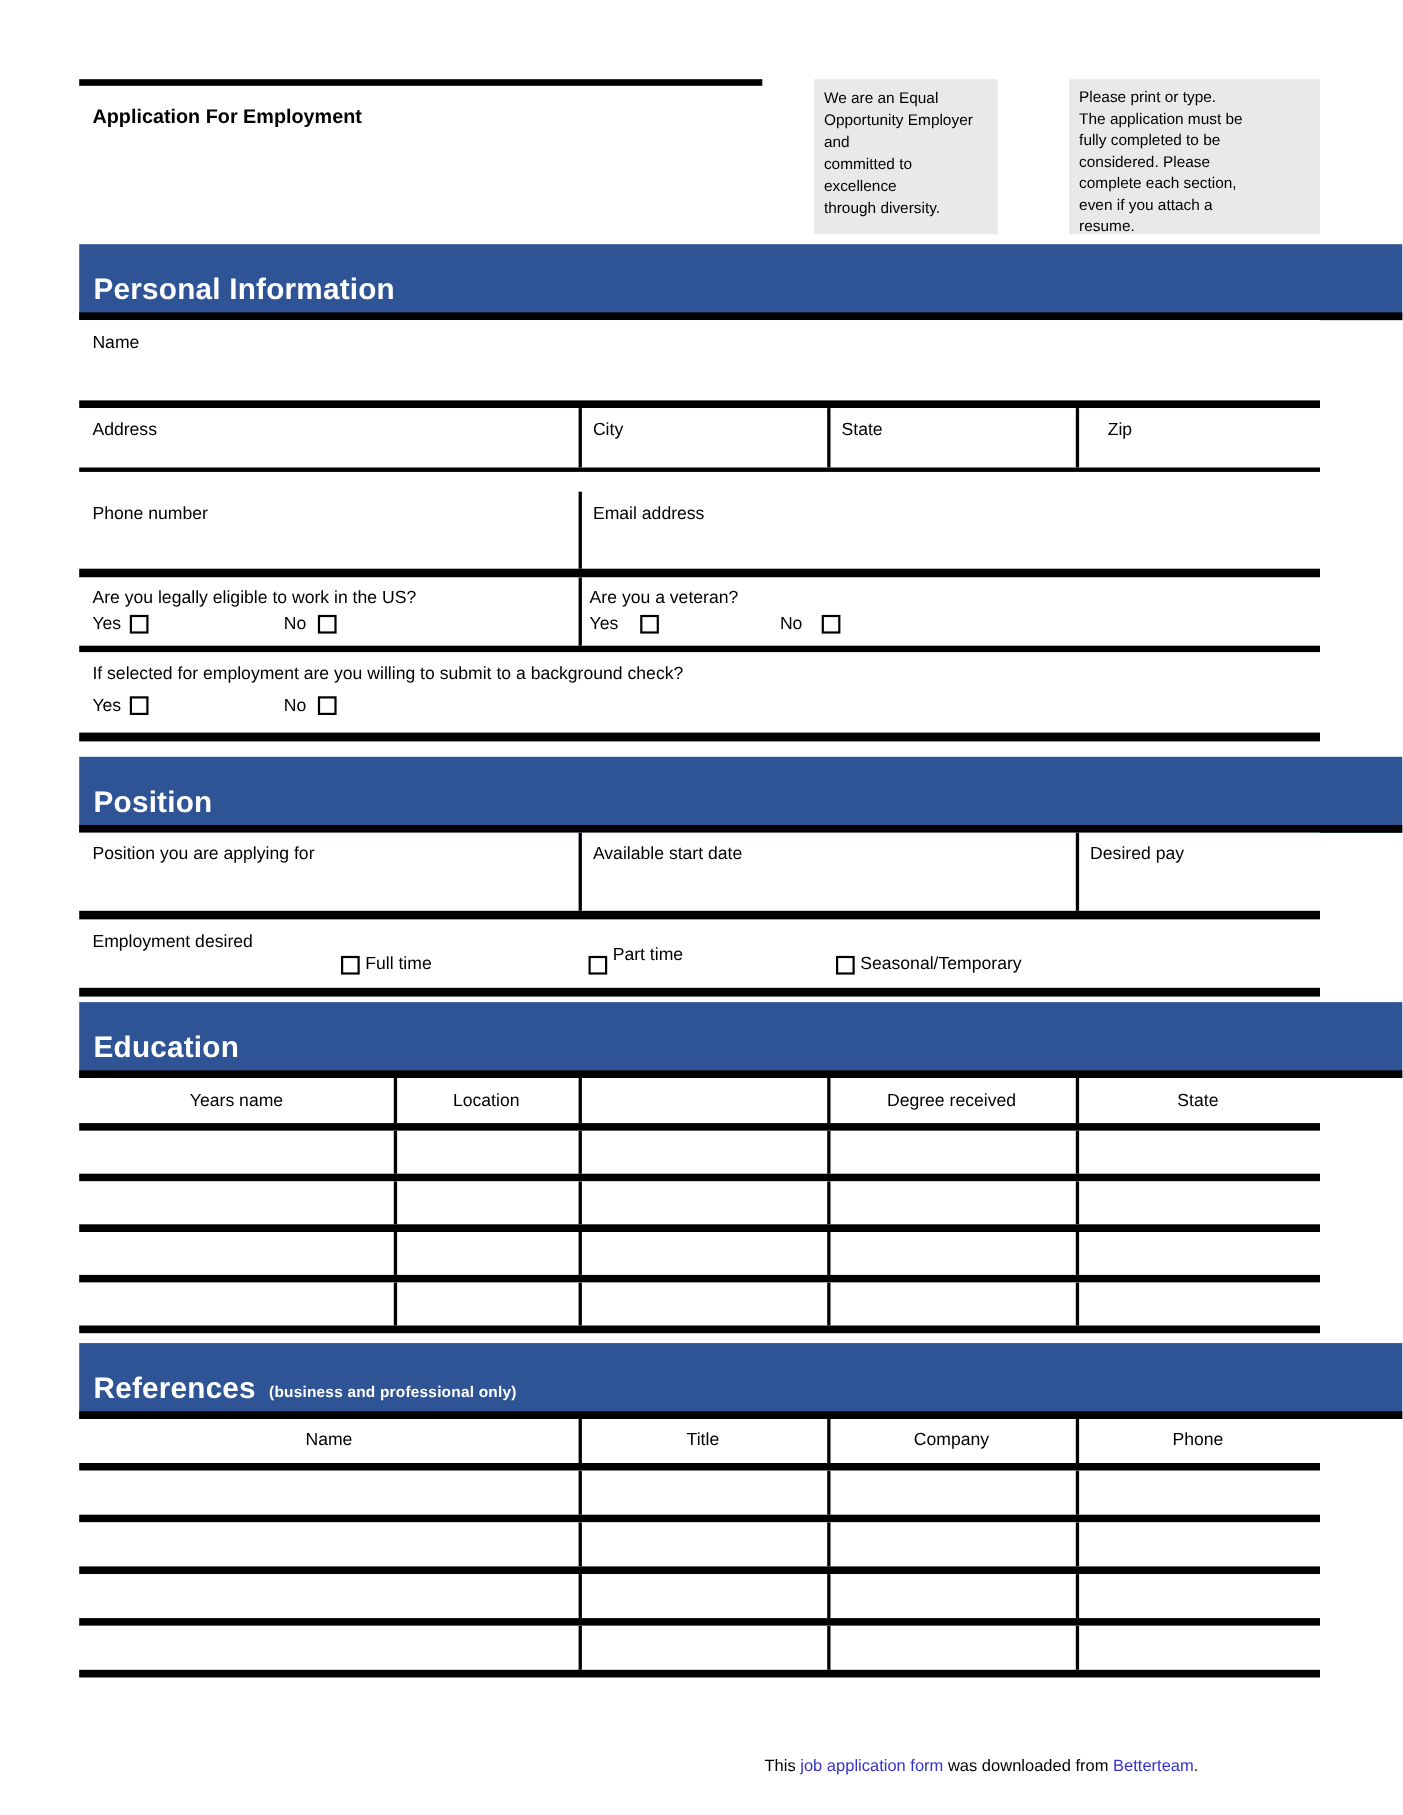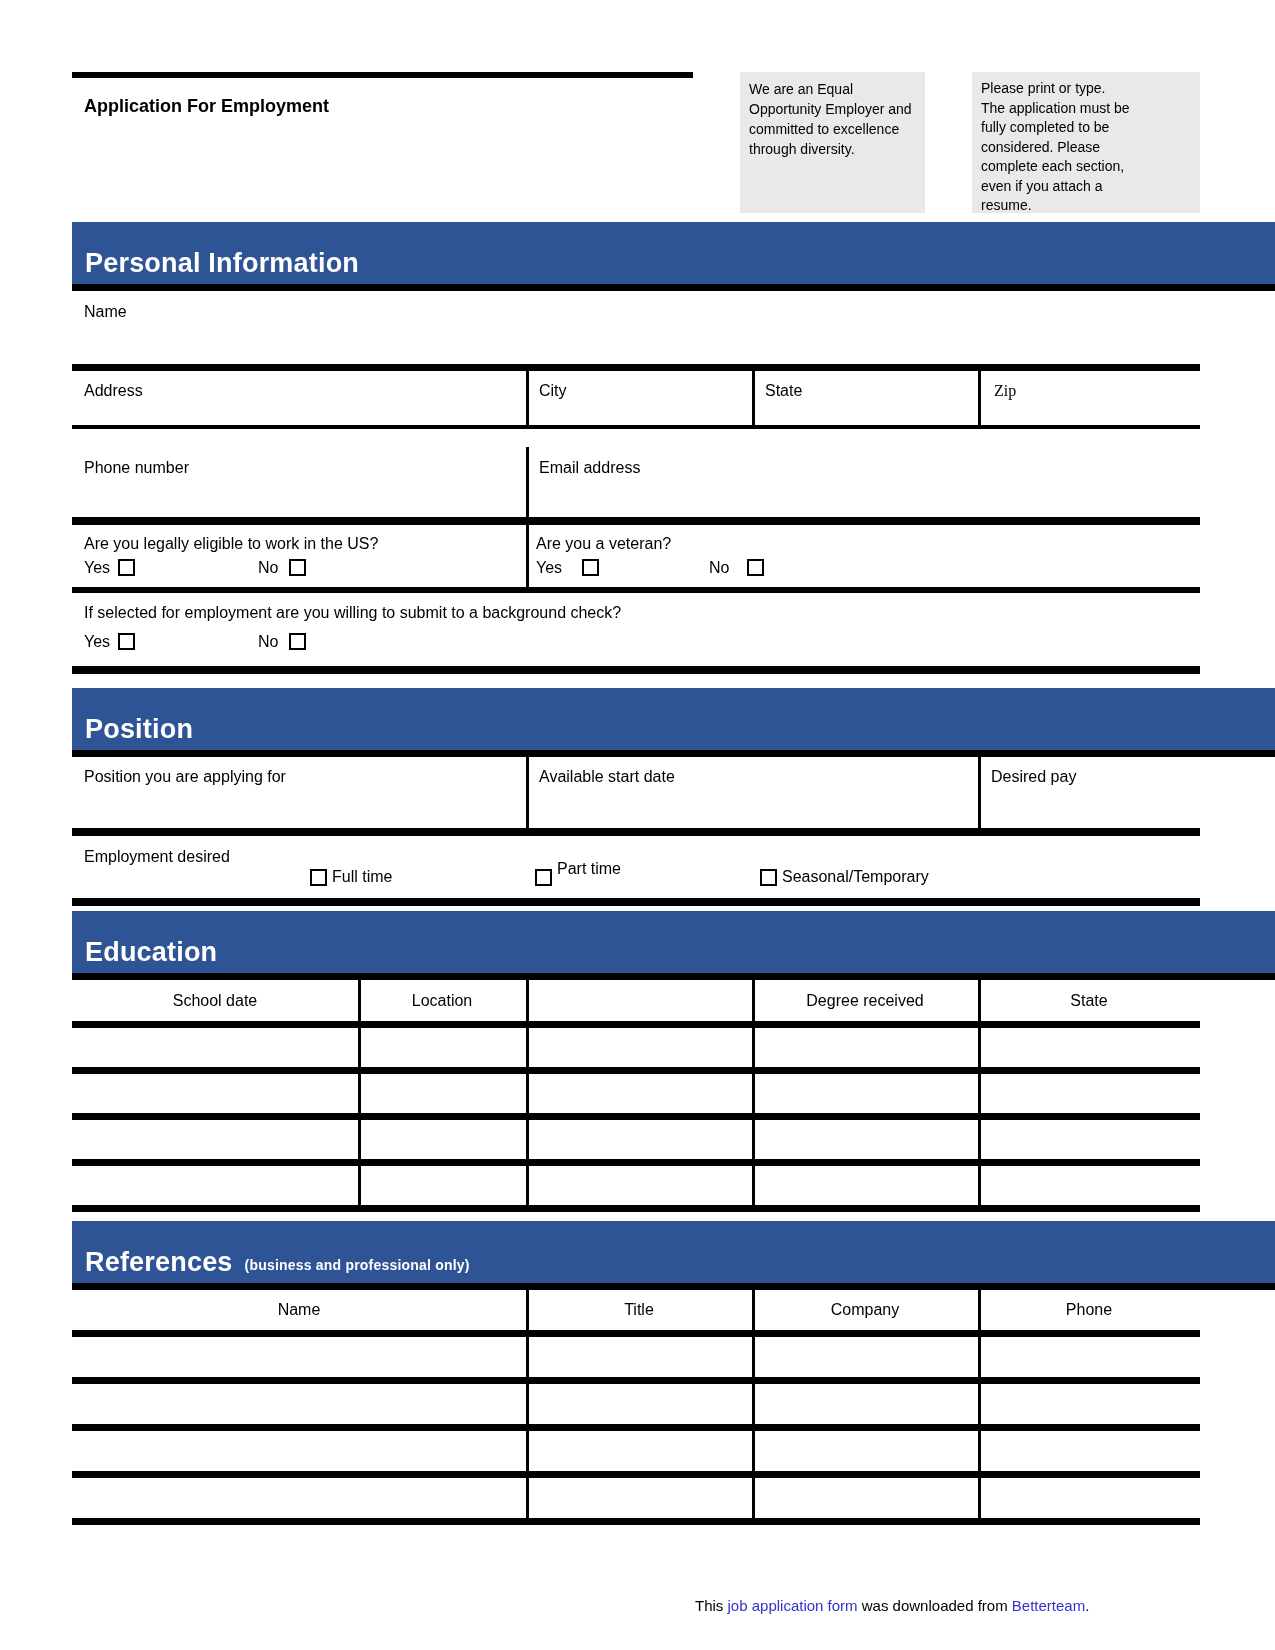--- a/index.html
+++ b/index.html
@@ -30,21 +30,21 @@
   .footer a{color:var(--link);text-decoration:none;cursor:pointer;}
 </style>
 </head>
 <body>
 
 <div id="page">
 
   <div class="rule" style="left:72px;top:72px;width:621px;height:6px;"></div>
   <div class="doc-title">Application For Employment</div>
 
-  <div class="notice" style="left:740px;top:72px;width:185px;height:141px;line-height:20px;">
+  <div class="notice" style="left:740px;top:72px;width:167px;height:141px;line-height:20px;">
     <div>We are an Equal</div>
     <div>Opportunity Employer and</div>
     <div>committed to excellence</div>
     <div>through diversity.</div>
   </div>
   <div class="notice" style="left:972px;top:72px;width:228px;height:141px;">
     <div>Please print or type.</div>
     <div>The application must be</div>
     <div>fully completed to be</div>
     <div>considered. Please</div>
@@ -63,21 +63,21 @@
 
   <div class="frow" style="top:371px;height:58px;border-bottom-width:4px;">
     <span class="lbl" style="left:12px;top:11px;">Address</span>
     <div class="cell" style="left:680px;width:226px;">
       <span class="lbl" style="left:10px;top:11px;">State</span>
     </div>
     <div class="cell" style="left:454px;width:226px;">
       <span class="lbl" style="left:10px;top:11px;">City</span>
     </div>
     <div class="cell" style="left:906px;width:222px;">
-      <span class="lbl" style="left:13px;top:11px;font-family:Liberation Serif, serif;">Zip</span>
+      <span class="lbl" style="left:26px;top:11px;">Zip</span>
     </div>
   </div>
 
   <div class="frow" style="top:447px;height:78px;border-bottom-width:8px;">
     <span class="lbl" style="left:12px;top:12px;">Phone number</span>
     <div class="cell" style="left:454px;width:674px;">
       <span class="lbl" style="left:10px;top:12px;">Email address</span>
     </div>
   </div>
 
@@ -126,21 +126,21 @@
     <span class="lbl" style="left:485px;top:24px;">Part time</span>
     <span class="cb" style="left:688px;top:33px;"></span>
     <span class="lbl" style="left:710px;top:32px;">Seasonal/Temporary</span>
   </div>
 
   <div class="bar" style="top:911px;height:69px;">
     <span>Education</span>
   </div>
 
   <div class="frow" style="top:980px;height:48px;">
-    <div class="hcell" style="left:0;width:286px;">School date</div>
+    <div class="hcell" style="left:0;width:286px;">Years name</div>
     <div class="cell" style="left:286px;width:0;"></div>
     <div class="hcell" style="left:286px;width:168px;">Location</div>
     <div class="cell" style="left:454px;width:0;"></div>
     <div class="cell" style="left:680px;width:0;"></div>
     <div class="hcell" style="left:680px;width:226px;">Degree received</div>
     <div class="cell" style="left:906px;width:0;"></div>
     <div class="hcell" style="left:906px;width:222px;">State</div>
   </div>
 
   <div class="frow" style="top:1028px;height:46px;">

